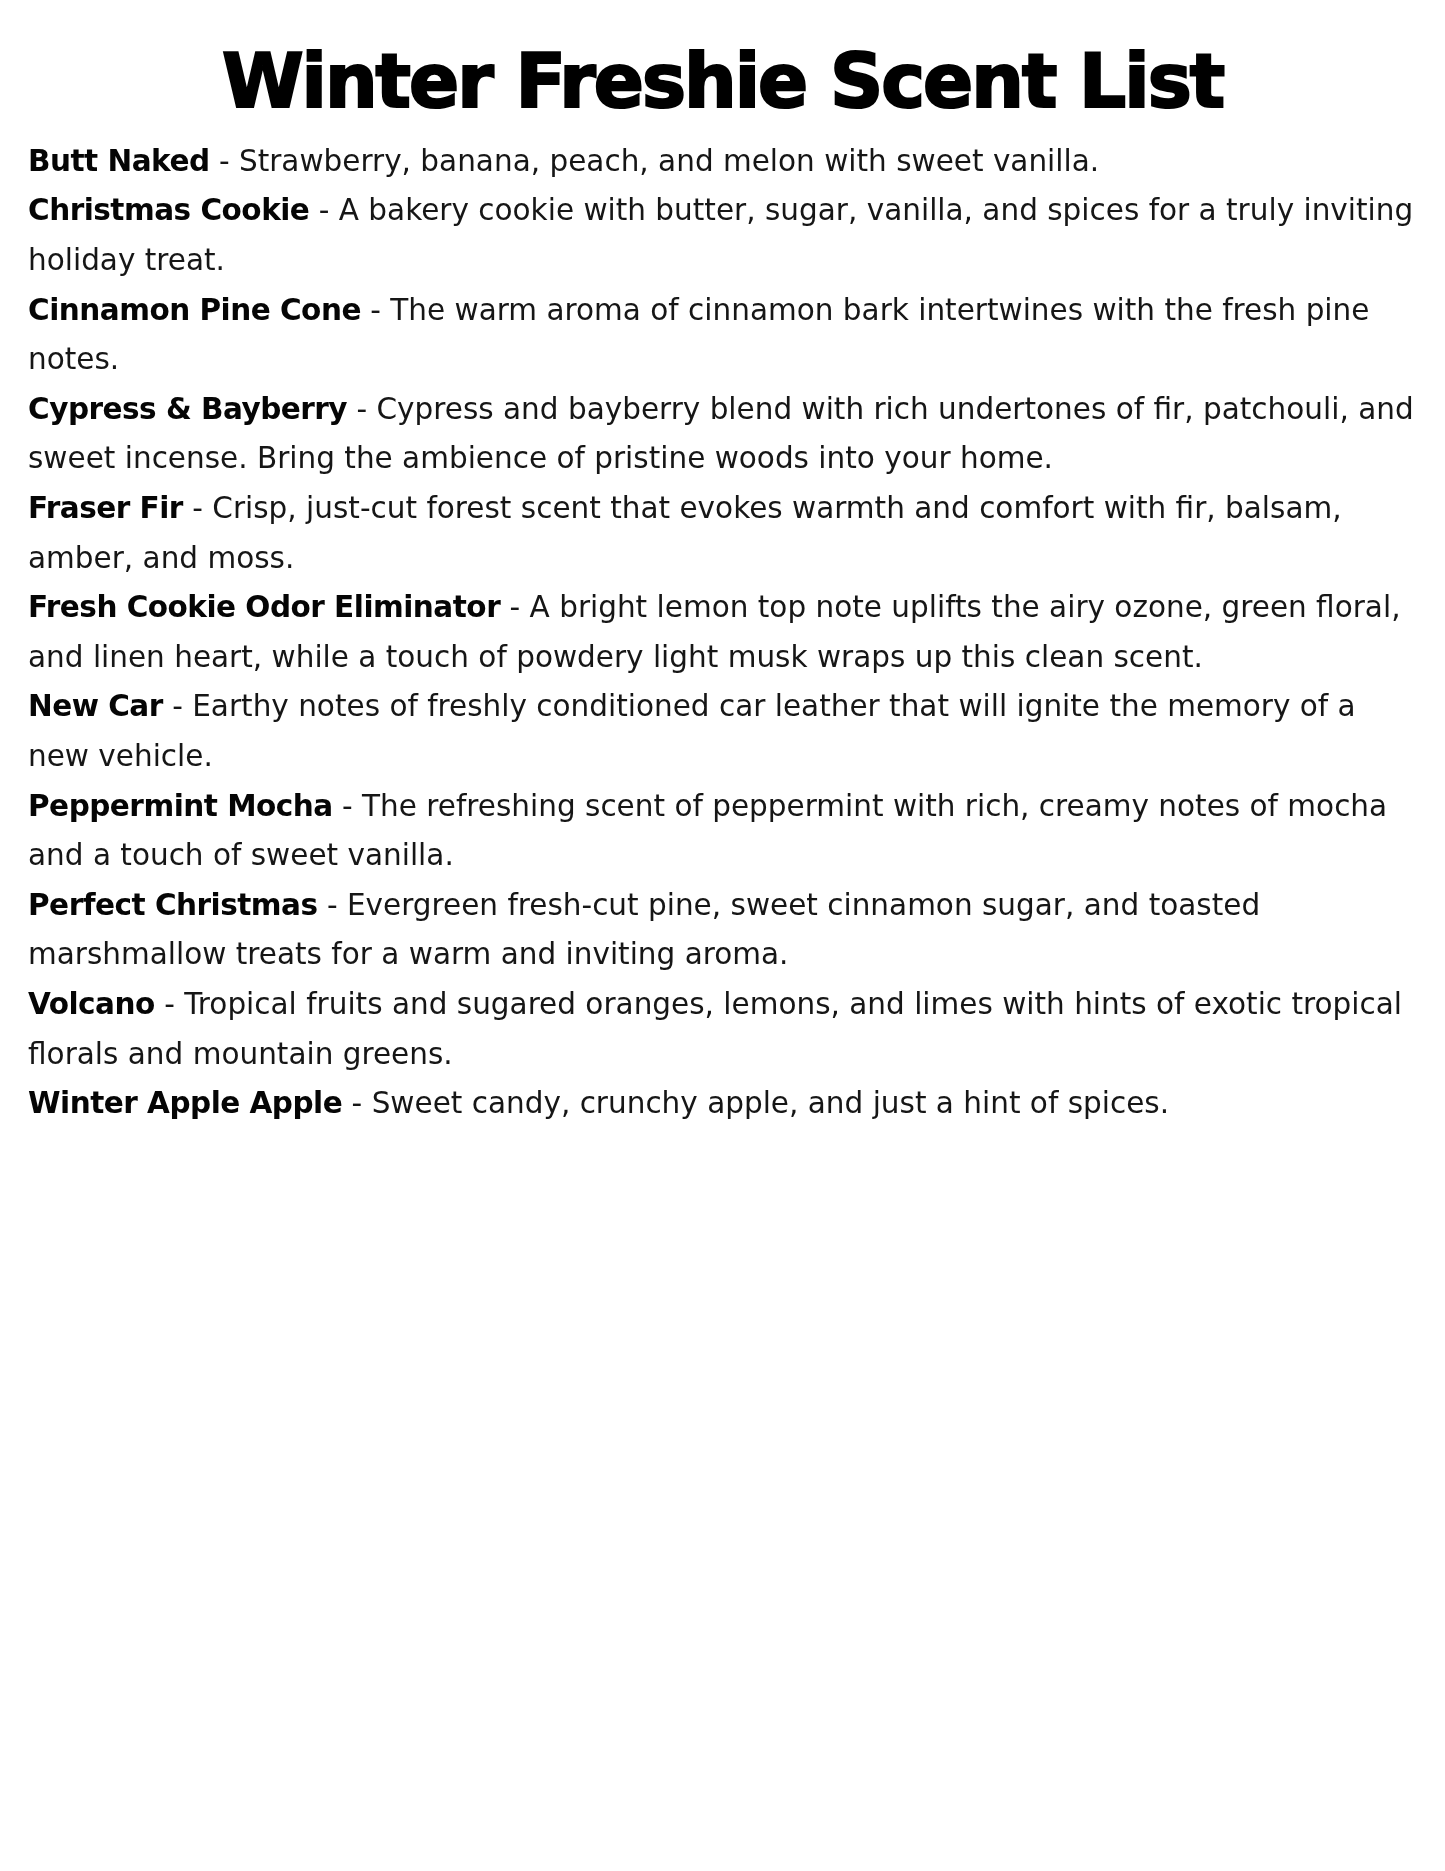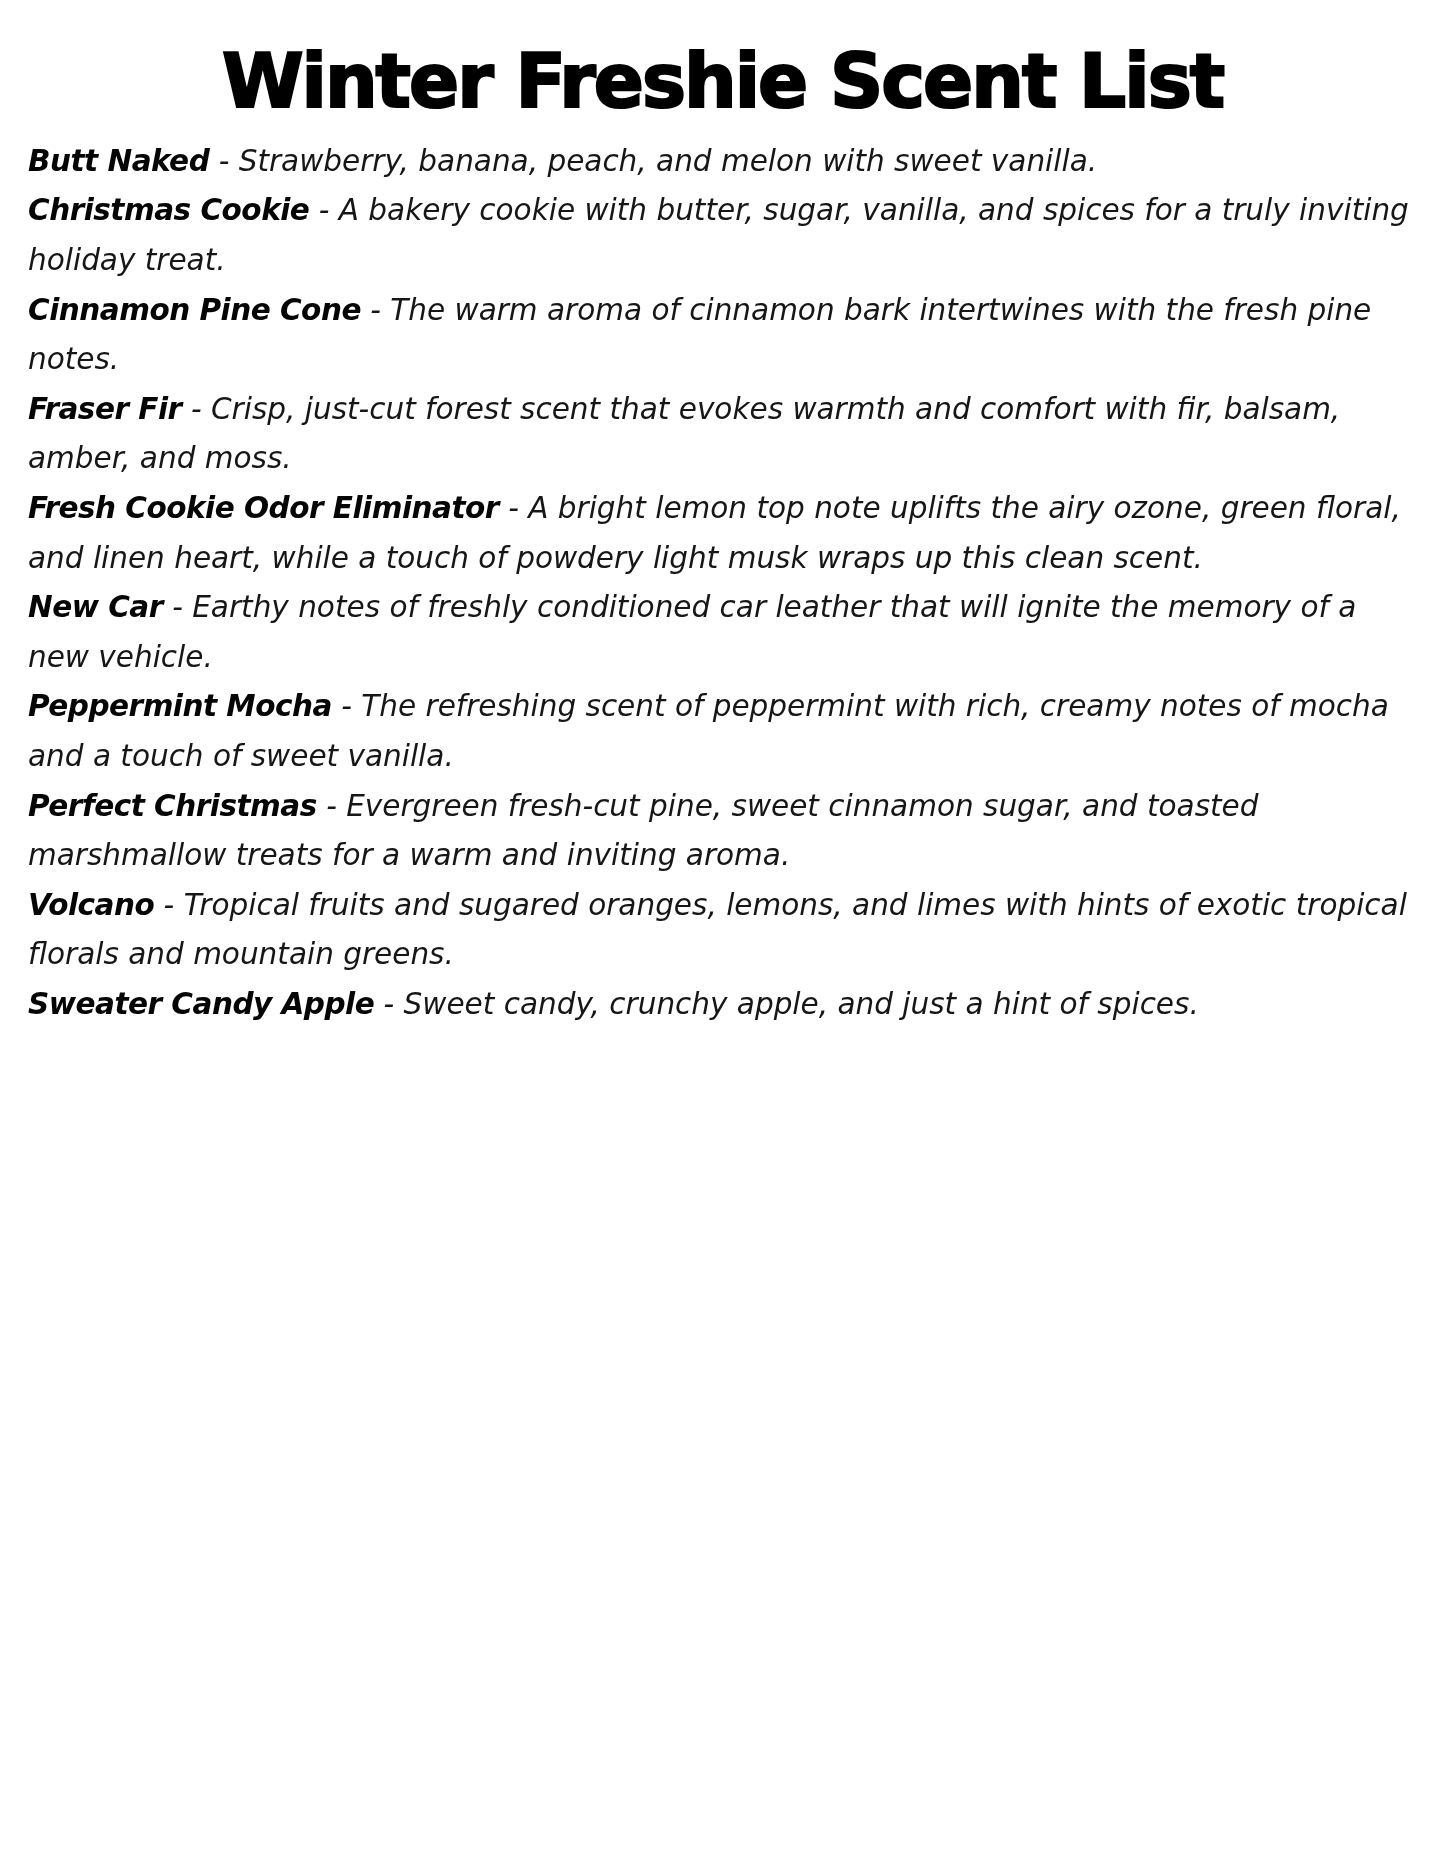--- a/index.html
+++ b/index.html
@@ -37,21 +37,20 @@
   }
   .scent-list {
     width: 1389px;
   }
   .scent-entry {
     margin: 0;
     font-size: 29.5px;
     line-height: 49.6px;
     font-weight: normal;
     color: var(--ink);
-    font-style: italic;
   }
   .scent-name {
     font-weight: bold;
     color: var(--name-ink);
     letter-spacing: -0.5px;
   }
   .scent-separator,
   .scent-description {
     font-weight: normal;
   }
@@ -62,33 +61,34 @@
 <div class="page">
   <h1 class="doc-title">Winter Freshie Scent List</h1>
 
   <div class="scent-list">
   <p class="scent-entry"><span class="scent-name">Butt Naked</span><span class="scent-separator"> - </span><span class="scent-description">Strawberry, banana, peach, and melon with sweet vanilla.</span></p>
 
   <p class="scent-entry"><span class="scent-name">Christmas Cookie</span><span class="scent-separator"> - </span><span class="scent-description">A bakery cookie with butter, sugar, vanilla, and spices for a truly inviting holiday treat.</span></p>
 
   <p class="scent-entry"><span class="scent-name">Cinnamon Pine Cone</span><span class="scent-separator"> - </span><span class="scent-description">The warm aroma of cinnamon bark intertwines with the fresh pine notes.</span></p>
 
+  <p class="scent-entry"><span class="scent-name">Cypress &amp; Bayberry</span><span class="scent-separator"> - </span><span class="scent-description">Cypress and bayberry blend with rich undertones of fir, patchouli, and sweet incense. Bring the ambience of pristine woods into your home.</span></p>
 
   <p class="scent-entry"><span class="scent-name">Fraser Fir</span><span class="scent-separator"> - </span><span class="scent-description">Crisp, just-cut forest scent that evokes warmth and comfort with fir, balsam, amber, and moss.</span></p>
 
   <p class="scent-entry"><span class="scent-name">Fresh Cookie Odor Eliminator</span><span class="scent-separator"> - </span><span class="scent-description">A bright lemon top note uplifts the airy ozone, green floral, and linen heart, while a touch of powdery light musk wraps up this clean scent.</span></p>
 
 
   <p class="scent-entry"><span class="scent-name">New Car</span><span class="scent-separator"> - </span><span class="scent-description">Earthy notes of freshly conditioned car leather that will ignite the memory of a new vehicle.</span></p>
 
   <p class="scent-entry"><span class="scent-name">Peppermint Mocha</span><span class="scent-separator"> - </span><span class="scent-description">The refreshing scent of peppermint with rich, creamy notes of mocha and a touch of sweet vanilla.</span></p>
 
   <p class="scent-entry"><span class="scent-name">Perfect Christmas</span><span class="scent-separator"> - </span><span class="scent-description">Evergreen fresh-cut pine, sweet cinnamon sugar, and toasted marshmallow treats for a warm and inviting aroma.</span></p>
 
 
 
 
 
   <p class="scent-entry"><span class="scent-name">Volcano</span><span class="scent-separator"> - </span><span class="scent-description">Tropical fruits and sugared oranges, lemons, and limes with hints of exotic tropical florals and mountain greens.</span></p>
 
-  <p class="scent-entry"><span class="scent-name">Sweater Candy Apple</span><span class="scent-separator"> - </span><span class="scent-description">Sweet candy, crunchy apple, and just a hint of spices.</span></p>
+  <p class="scent-entry"><span class="scent-name">Winter Apple Apple</span><span class="scent-separator"> - </span><span class="scent-description">Sweet candy, crunchy apple, and just a hint of spices.</span></p>
 </div>
 </div>
 
 </body></html>

